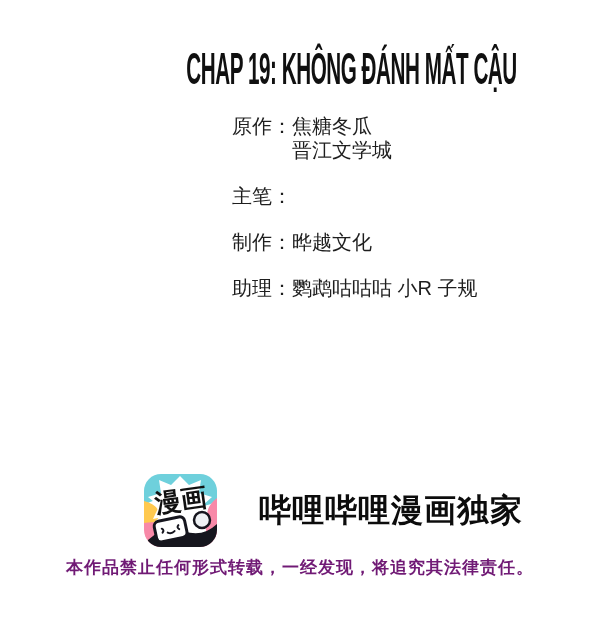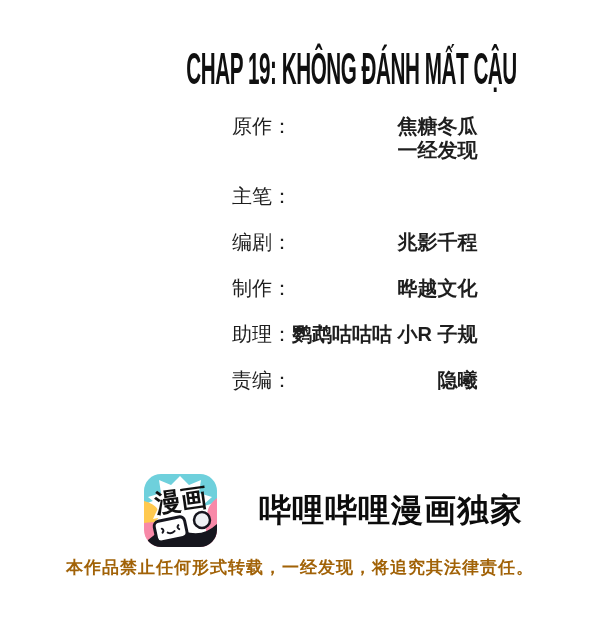--- a/index.html
+++ b/index.html
@@ -31,26 +31,26 @@
     letter-spacing:-1px;
     color:var(--title);
     transform:scaleX(0.47) scaleY(1.0);
     transform-origin:center center;
   }
   
   .credits{
     position:absolute;left:232px;top:114px;
     font-size:20px;line-height:24px;
   }
-  .credit-row{display:flex;margin-bottom:22px;justify-content:space-between;}
+  .credit-row{display:flex;margin-bottom:22px;}
   .credit-role{
     width:60px;flex:0 0 60px;
     color:var(--text);
   }
-  .credit-names{color:var(--text);font-weight:bold;}
+  .credit-names{color:var(--text);}
   .credit-names .name-line{display:block;}
   
   .publisher{
     position:absolute;left:144px;top:474px;
     display:flex;align-items:center;gap:10px;
   }
   .app-icon{display:block;}
   .fill-cyan{fill:var(--icon-cyan);}
   .fill-yellow{fill:var(--icon-yellow);}
   .fill-pink{fill:var(--icon-pink);}
@@ -64,66 +64,54 @@
     white-space:nowrap;
     padding-left:32px;
   }
   
   .disclaimer{
     position:absolute;top:556px;left:0;right:0;
     text-align:center;
     font-size:17px;
     font-weight:bold;
     letter-spacing:1px;
-    color:#a16207;
+    color:#701a75;
     white-space:nowrap;
   }
 </style>
 </head>
 <body>
 
 <div class="page">
 
   <div class="title-wrap">
     <span class="title-inner">CHAP 19: KHÔNG ĐÁNH MẤT CẬU</span>
   </div>
 
   <div class="credits">
     <div class="credit-row">
       <span class="credit-role">原作：</span>
       <span class="credit-names">
         <span class="name-line">焦糖冬瓜</span>
-        <span class="name-line">一经发现</span>
+        <span class="name-line">晋江文学城</span>
       </span>
     </div>
     <div class="credit-row">
       <span class="credit-role">主笔：</span>
-    </div>
-    <div class="credit-row">
-      <span class="credit-role">编剧：</span>
-      <span class="credit-names">
-        <span class="name-line">兆影千程</span>
-      </span>
     </div>
     <div class="credit-row">
       <span class="credit-role">制作：</span>
       <span class="credit-names">
         <span class="name-line">晔越文化</span>
       </span>
     </div>
     <div class="credit-row">
       <span class="credit-role">助理：</span>
       <span class="credit-names">
         <span class="name-line">鹦鹉咕咕咕 小R 子规</span>
-      </span>
-    </div>
-    <div class="credit-row">
-      <span class="credit-role">责编：</span>
-      <span class="credit-names">
-        <span class="name-line">隐曦</span>
       </span>
     </div>
   </div>
 
   <div class="publisher">
     <svg class="app-icon" width="73" height="73" viewBox="0 0 73 73" aria-hidden="true">
       <defs>
         <clipPath id="iconClip">
             <rect width="73" height="73" rx="17"></rect>
           </clipPath>

